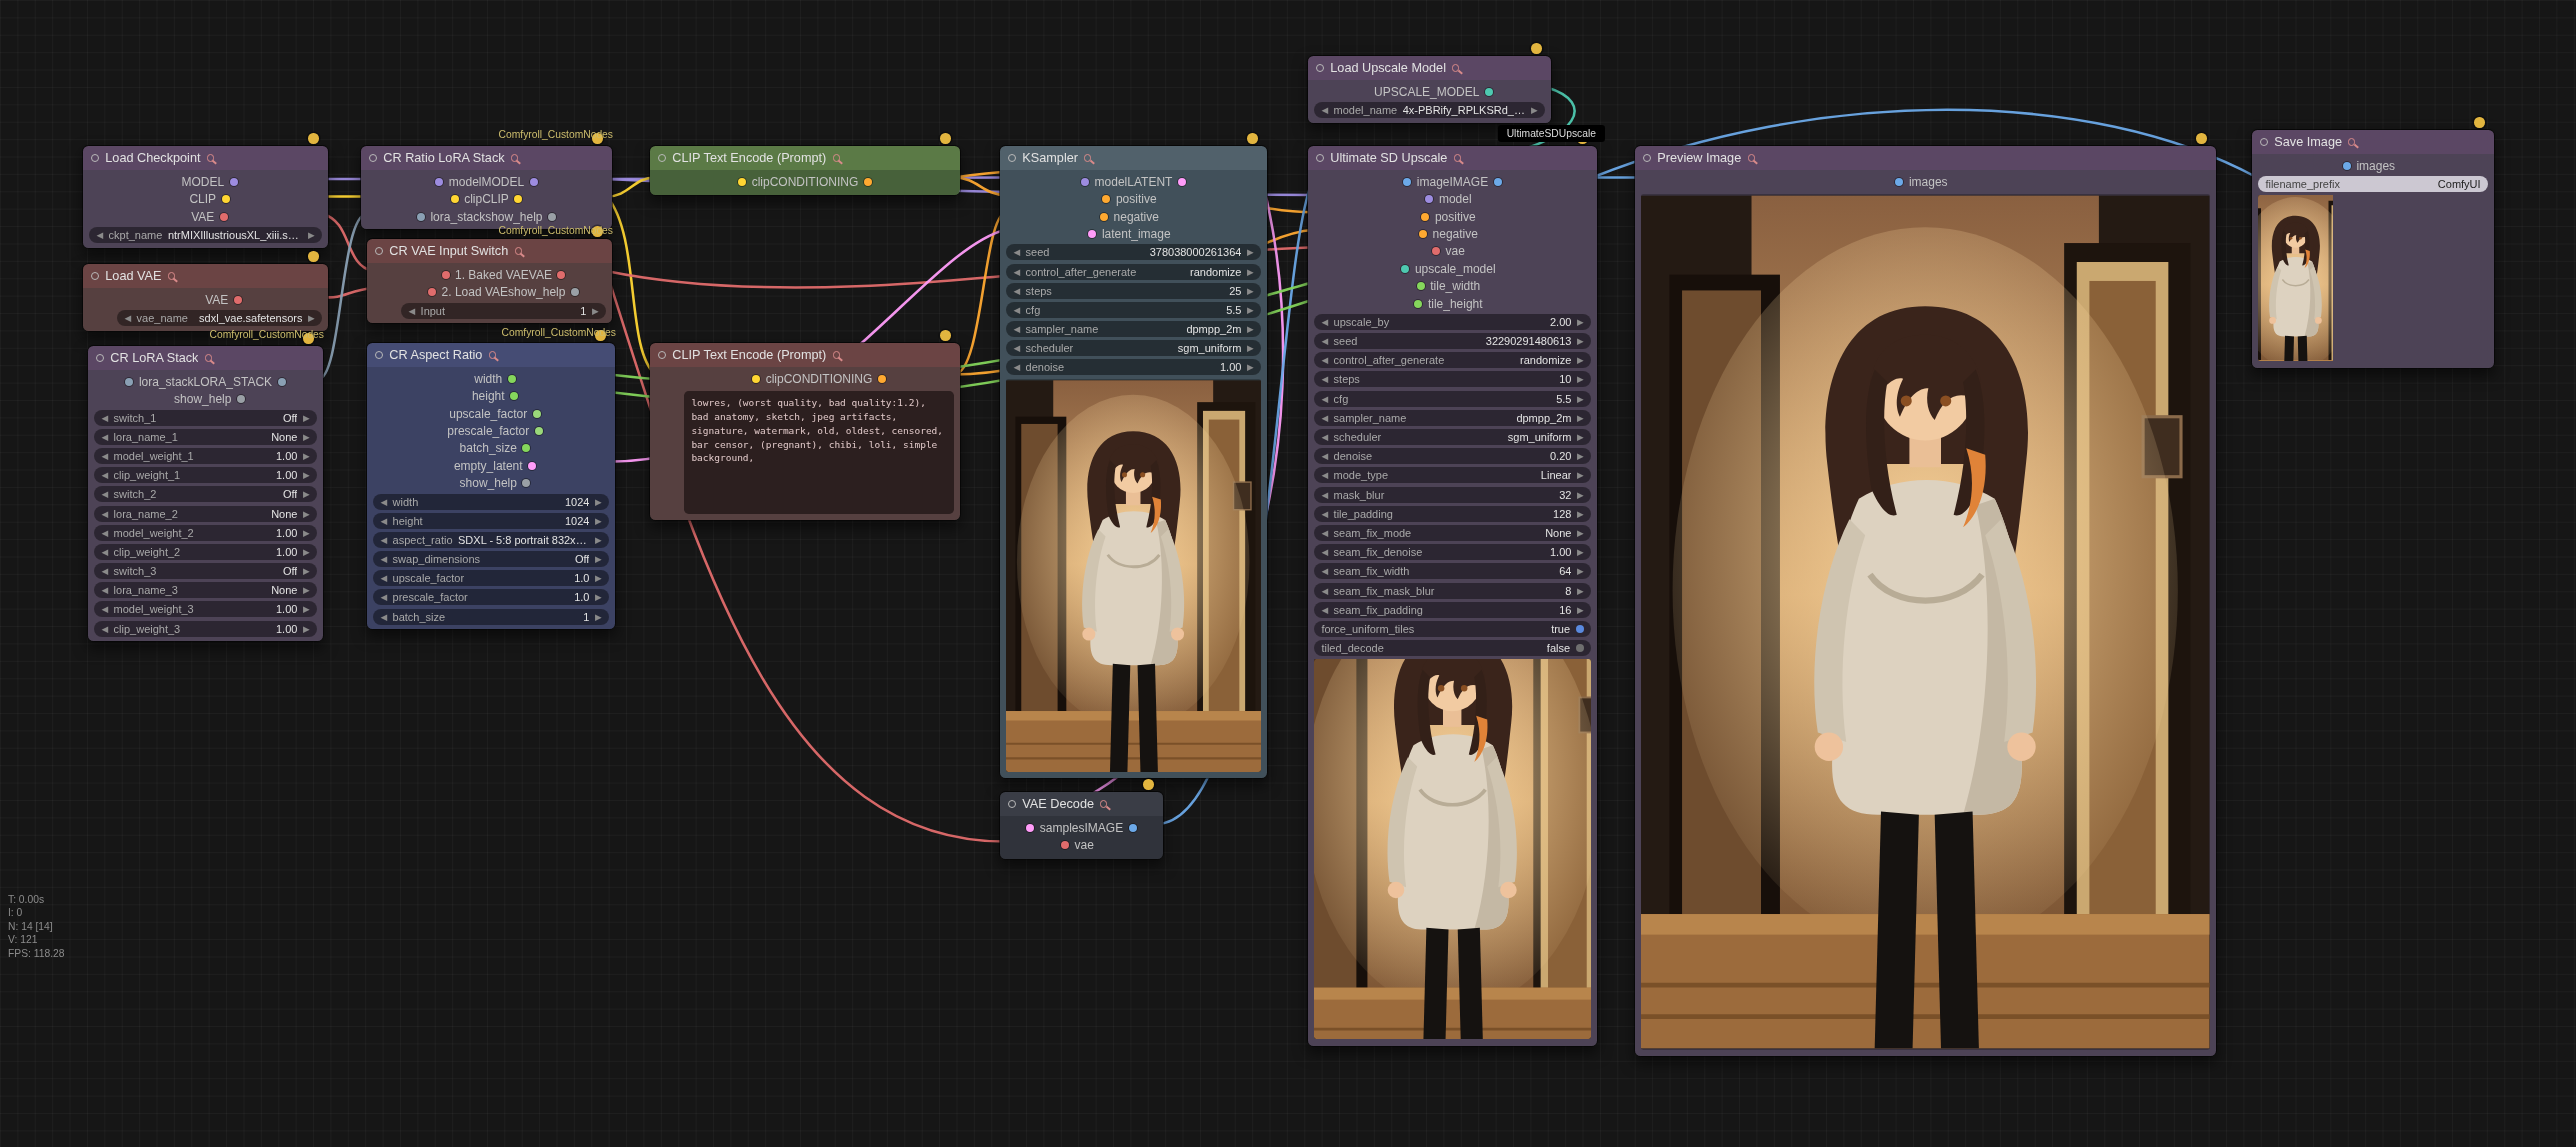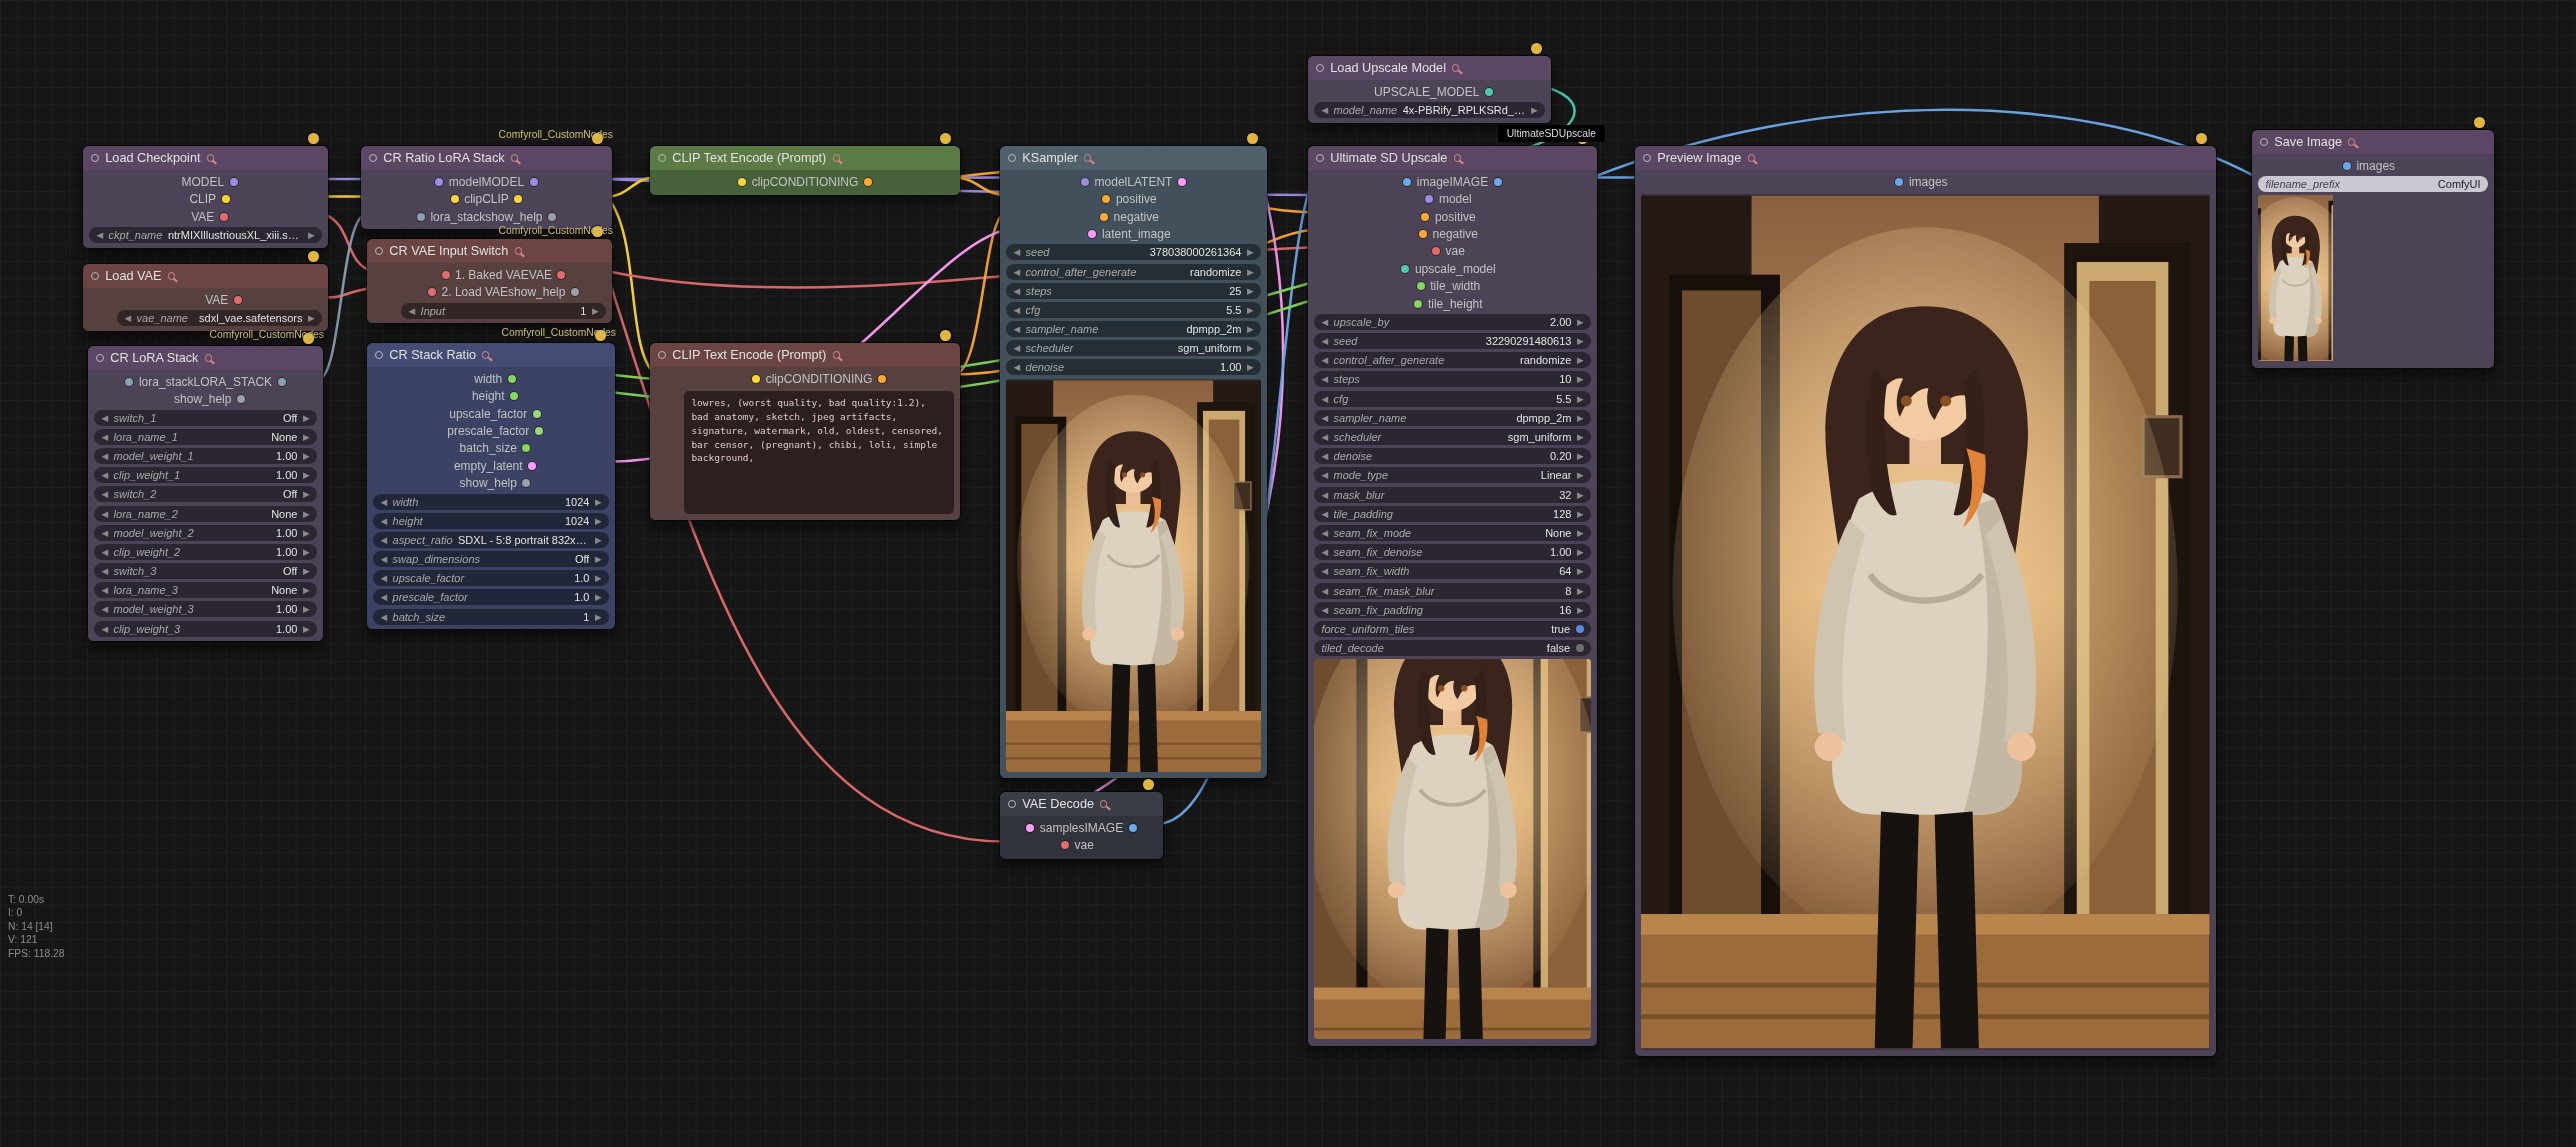--- a/index.html
+++ b/index.html
@@ -38,21 +38,21 @@
   .slots { padding: 1.6px 0 0; }
   .slot-row { height: 17.4px; display: flex; align-items: center; justify-content: center; padding: 0 4.7px; }
   .slot { display: flex; align-items: center; gap: 5.5px; min-width: 8px; }
   .slot-label { font-size: 12px; color: #c3c3c3; white-space: nowrap; }
   .dot { width: 8px; height: 8px; border-radius: 50%; background: #888; flex: none;
          box-shadow: 0 0 0 0.8px rgba(0,0,0,0.5); }
 
   .widgets { display: flex; flex-direction: column; gap: 3.2px; padding: 1.6px 6.3px 0; }
   .widget { height: 16px; border-radius: 8px; background: rgba(0,0,0,0.42); display: flex;
             align-items: center; gap: 5.5px; padding: 0 7.1px; font-size: 11px; }
-  .widget .wl { color: #a9a9a9; white-space: nowrap; font-style: italic; }
+  .widget .wl { color: #a9a9a9; white-space: nowrap; }
   .widget .wv { margin-left: auto; color: #e3e3e3; white-space: nowrap; overflow: hidden;
                 text-overflow: ellipsis; max-width: 70%; }
   .widget .wa { color: #8a8a8a; font-size: 8.7px; flex: none; }
   .widget.text { background: #ccc8d2; }
   .widget.text .wl { color: #444; }
   .widget.text .wv { color: #222; }
   .tdot { width: 8px; height: 8px; border-radius: 50%; flex: none; }
 
   .prompt { margin: 3.2px 6.3px 1.6px; border-radius: 4.7px; padding: 5.5px 7.1px; overflow: hidden;
             font-family: "DejaVu Sans Mono", monospace; font-size: 9.5px; line-height: 1.45; }
@@ -408,21 +408,21 @@
             <span class="wa">▶</span>
           </div>
         </div>
     </div>
   </div>
 
   <div class="node theme-navy" style="left:366px;top:342px;width:250px">
     <span class="status-dot"></span>
     <div class="header">
       <span class="collapse-dot"></span>
-      <span class="title">CR Stack Ratio</span>
+      <span class="title">CR Aspect Ratio</span>
       <span class="mag"></span>
     </div>
     <div class="body">
       <div class="slots">
           <div class="slot-row">
             <div class="slot in"></div>
             <div class="slot out">
               <span class="slot-label">width</span>
               <span class="dot" style="background: var(--c-int);"></span>
             </div>

